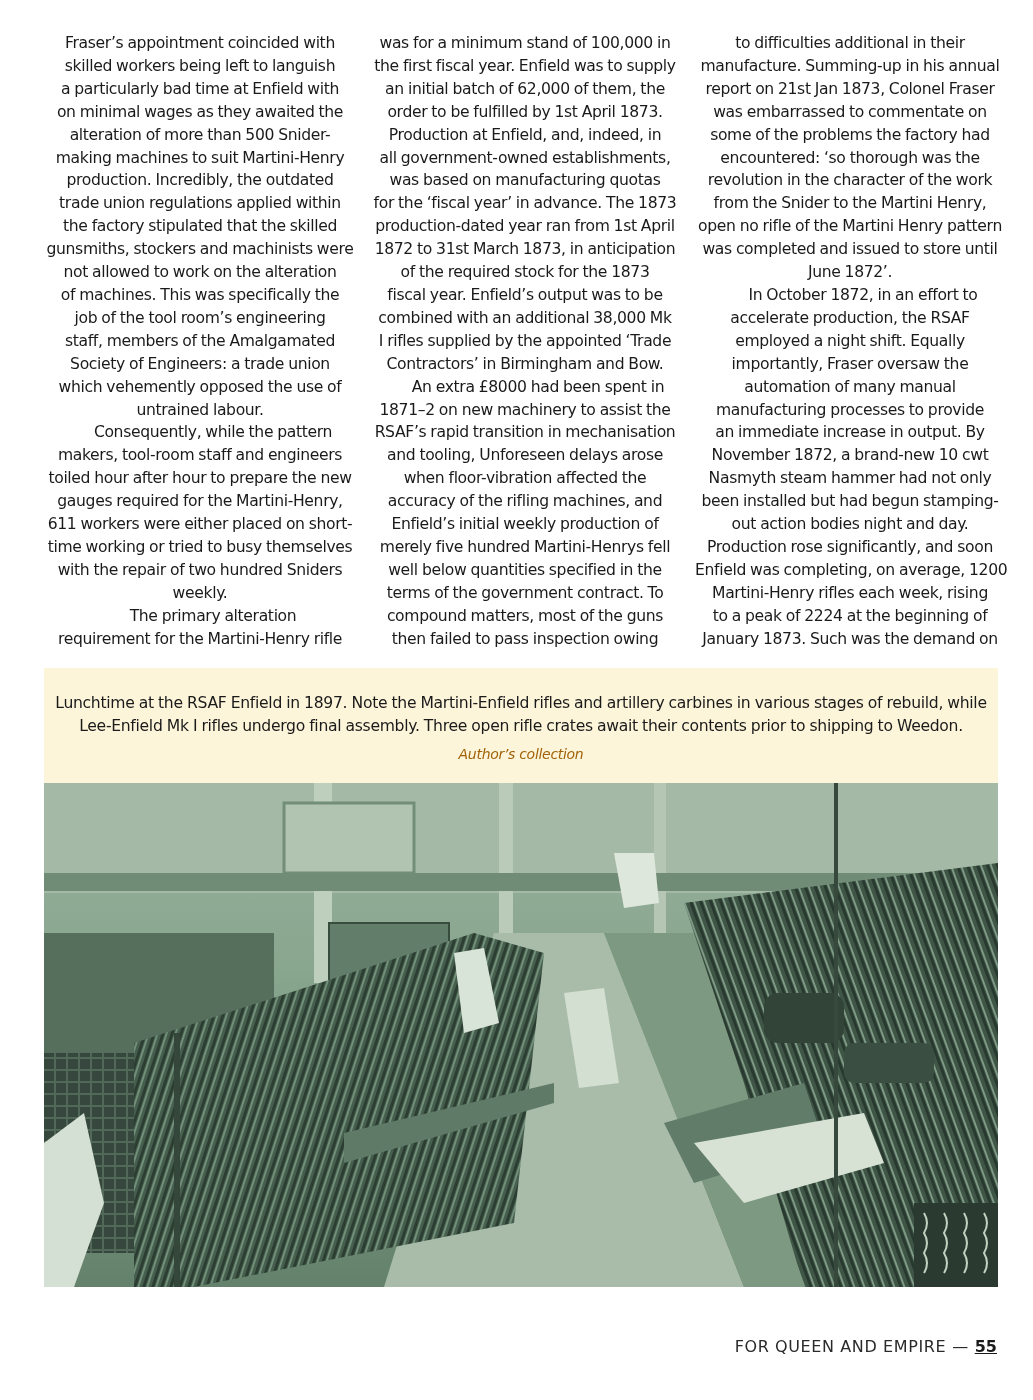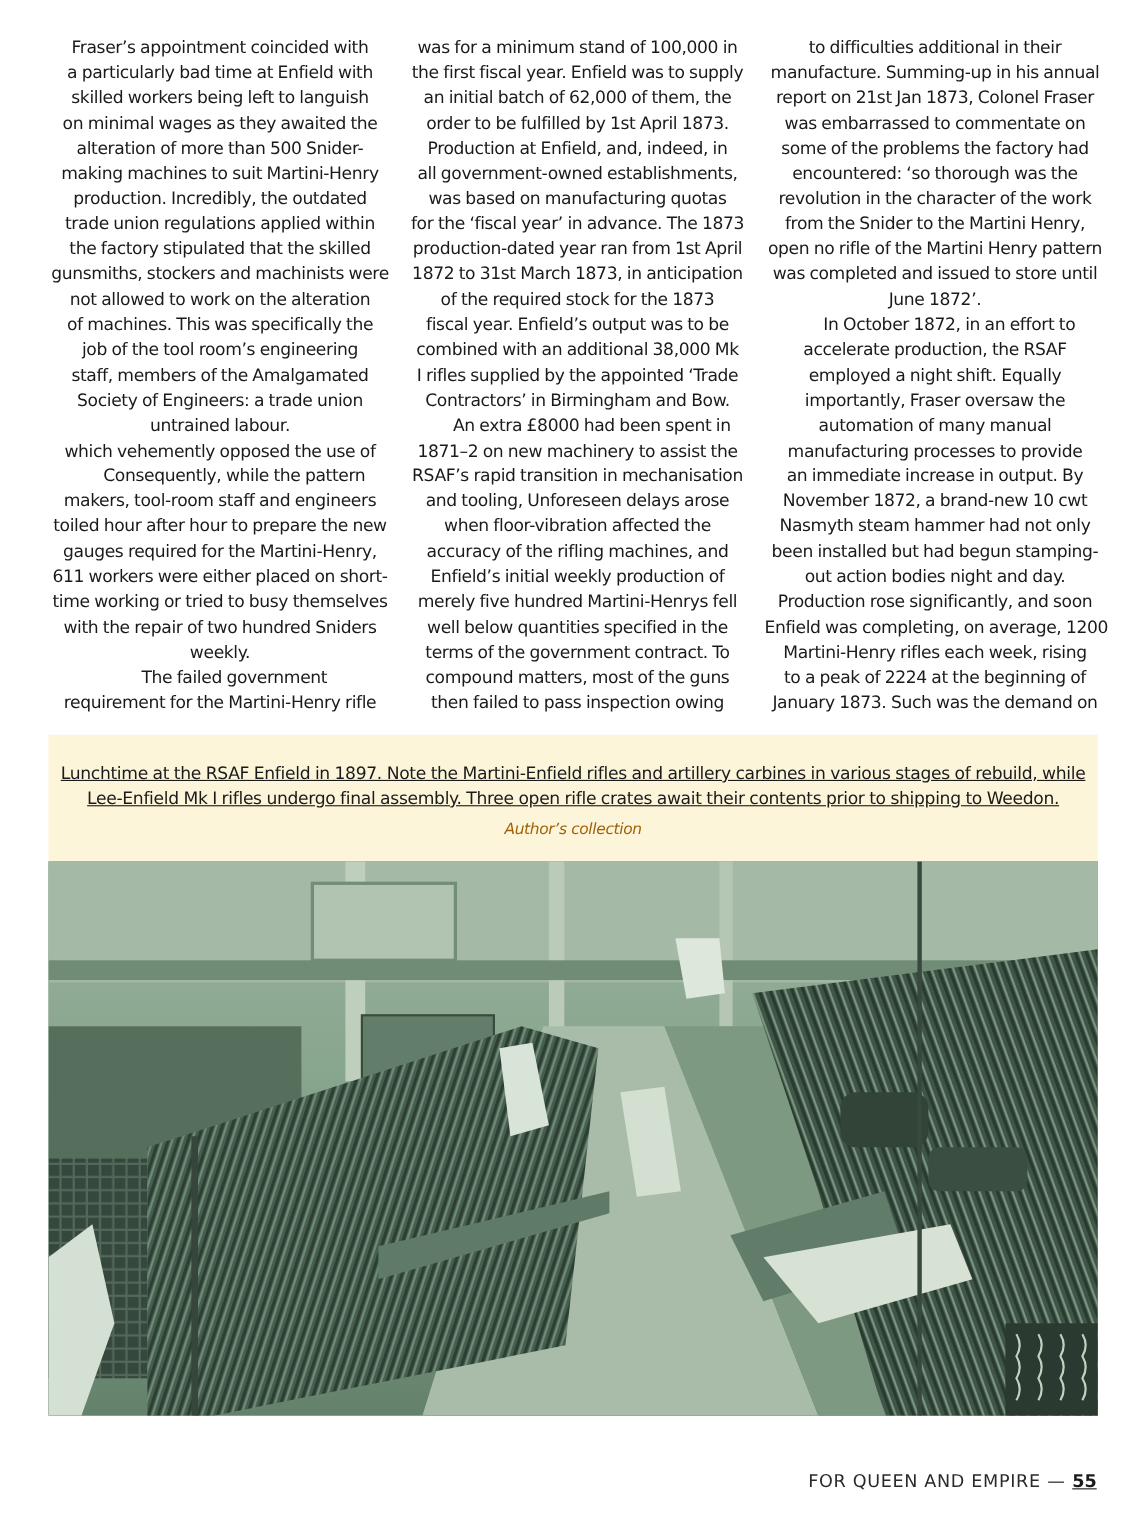--- a/index.html
+++ b/index.html
@@ -11,67 +11,67 @@
   .col .line { display: block; white-space: nowrap; }
   .col .indent { padding-left: 26px; }
   #col1 { left: 45px; width: 310px; }
   #col2 { left: 370px; width: 310px; }
   #col3 { left: 695px; width: 310px; }
 
   .caption-box { position: absolute; left: 44px; top: 668px; width: 954px; height: 115px;
                  background: #fdf5da; text-align: center; }
   .caption-text { margin-top: 24px; font-size: 15.6px; line-height: 23px; letter-spacing: -0.3px;
                   word-spacing: -0.4px; }
-  .caption-text .line { display: block; white-space: nowrap; text-decoration: underline; }
+  .caption-text .line { display: block; white-space: nowrap; }
   .credit { font-style: italic; font-size: 14px; margin-top: 8px; color: #a16207; letter-spacing: -0.3px; }
 
   .photo { position: absolute; left: 44px; top: 783px; width: 954px; height: 504px; overflow: hidden;
            background: #7c9a83; }
   .photo svg { display: block; }
 
   .footer { position: absolute; right: 36px; top: 1337px; font-size: 16px; color: #2a2a2a;
             letter-spacing: 0.6px; font-family: "DejaVu Sans", "Liberation Sans", sans-serif; }
   .footer .sep { margin: 0 6px; }
   .footer .pg { font-weight: bold; color: #1a1a1a; letter-spacing: 0; text-decoration: underline; }
 </style>
 </head>
 <body>
 
 <div class="col" id="col1">
     <p>
       <span class="line">Fraser’s appointment coincided with</span>
+      <span class="line">skilled workers being left to languish</span>
       <span class="line">a particularly bad time at Enfield with</span>
-      <span class="line">skilled workers being left to languish</span>
       <span class="line">on minimal wages as they awaited the</span>
       <span class="line">alteration of more than 500 Snider-</span>
       <span class="line">making machines to suit Martini-Henry</span>
       <span class="line">production.  Incredibly, the outdated</span>
       <span class="line">trade union regulations applied within</span>
       <span class="line">the factory stipulated that the skilled</span>
       <span class="line">gunsmiths, stockers and machinists were</span>
       <span class="line">not allowed to work on the alteration</span>
       <span class="line">of machines.  This was specifically the</span>
       <span class="line">job of the tool room’s engineering</span>
       <span class="line">staff, members of the Amalgamated</span>
       <span class="line">Society of Engineers: a trade union</span>
+      <span class="line">which vehemently opposed the use of</span>
       <span class="line">untrained labour.</span>
-      <span class="line">which vehemently opposed the use of</span>
     </p>
     <p>
       <span class="line indent">Consequently, while the pattern</span>
       <span class="line">makers, tool-room staff and engineers</span>
       <span class="line">toiled hour after hour to prepare the new</span>
       <span class="line">gauges required for the Martini-Henry,</span>
       <span class="line">611 workers were either placed on short-</span>
       <span class="line">time working or tried to busy themselves</span>
       <span class="line">with the repair of two hundred Sniders</span>
       <span class="line">weekly.</span>
     </p>
     <p>
-      <span class="line indent">The failed government</span>
+      <span class="line indent">The primary alteration</span>
       <span class="line">requirement for the Martini-Henry rifle</span>
     </p>
   </div>
 <div class="col" id="col2">
     <p>
       <span class="line">was for a minimum stand of 100,000 in</span>
       <span class="line">the first fiscal year.  Enfield was to supply</span>
       <span class="line">an initial batch of 62,000 of them, the</span>
       <span class="line">order to be fulfilled by 1st April 1873.</span>
       <span class="line">Production at Enfield, and, indeed, in</span>

